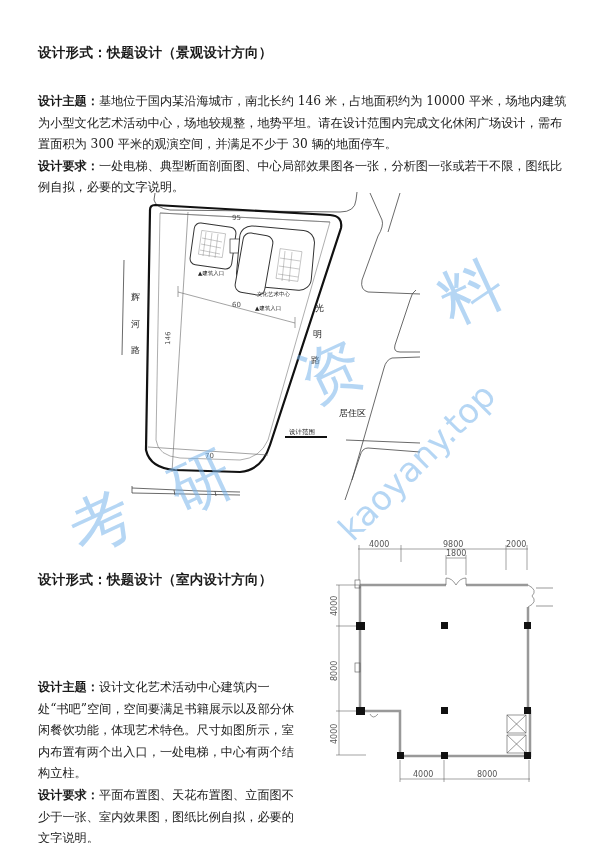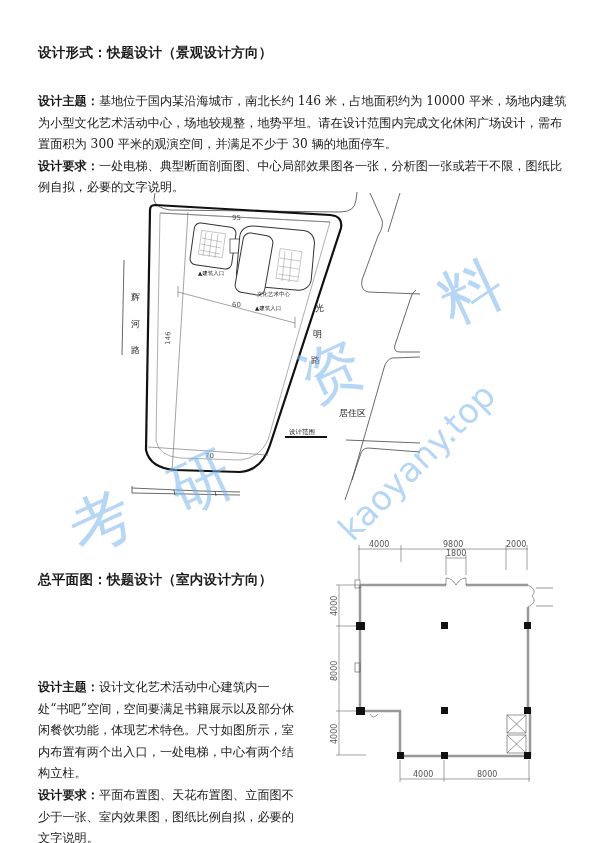--- a/index.html
+++ b/index.html
@@ -81,21 +81,21 @@
   <text class="lbl" x="131" y="327" font-size="9">河</text>
   <text class="lbl" x="131" y="353" font-size="9">路</text>
   <text class="lbl" x="315" y="311" font-size="9">光</text>
   <text class="lbl" x="313" y="337" font-size="9">明</text>
   <text class="lbl" x="311" y="363" font-size="9">路</text>
   <text class="lbl" x="339" y="416" font-size="9">居住区</text>
   <text class="lbl" x="289" y="434" font-size="6.5">设计范围</text>
   <line x1="285" y1="437" x2="327" y2="437" stroke="#111" stroke-width="1.8"></line>
 </svg>
 
-<div class="heading sec2-h">总平面图：快题设计（室内设计方向）</div>
+<div class="heading sec2-h">设计形式：快题设计（室内设计方向）</div>
 <div class="para sec2-p">
   <b>设计主题：</b><span>设计文化艺术活动中心建筑内一处“书吧”空间，空间要满足书籍展示以及部分休闲餐饮功能，体现艺术特色。尺寸如图所示，室内布置有两个出入口，一处电梯，中心有两个结构立柱。</span><br>
   <b>设计要求：</b><span>平面布置图、天花布置图、立面图不少于一张、室内效果图，图纸比例自拟，必要的文字说明。</span>
 </div>
 
 <svg width="603" height="843" viewBox="0 0 603 843" style="left:0;top:0;">
   <g stroke="#666" stroke-width="0.6" fill="none">
 
     <line x1="358" y1="549" x2="528" y2="549"></line>
     <line x1="359" y1="545" x2="359" y2="580"></line>

